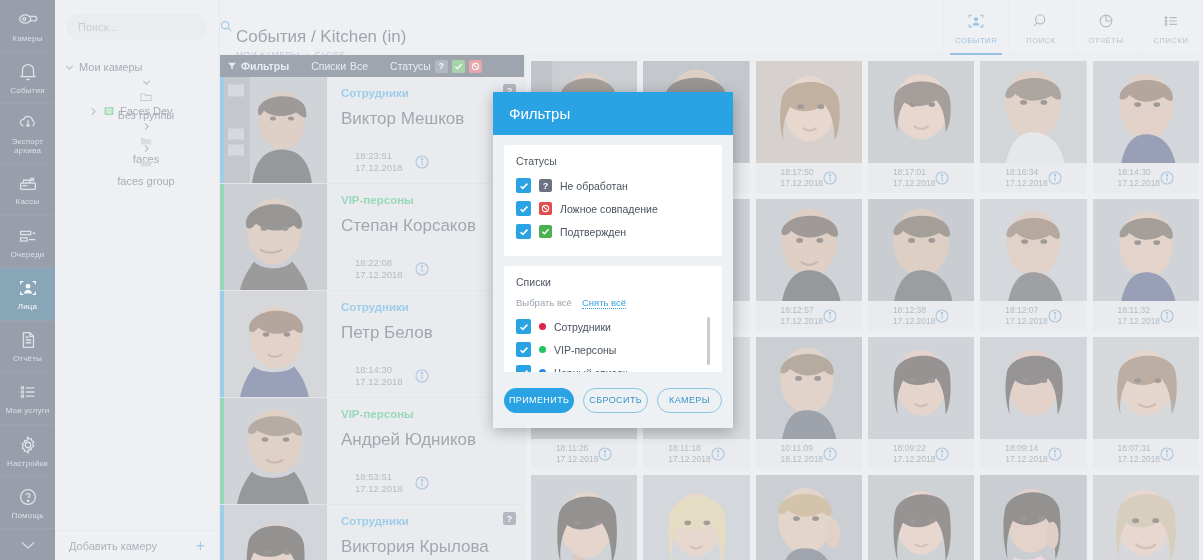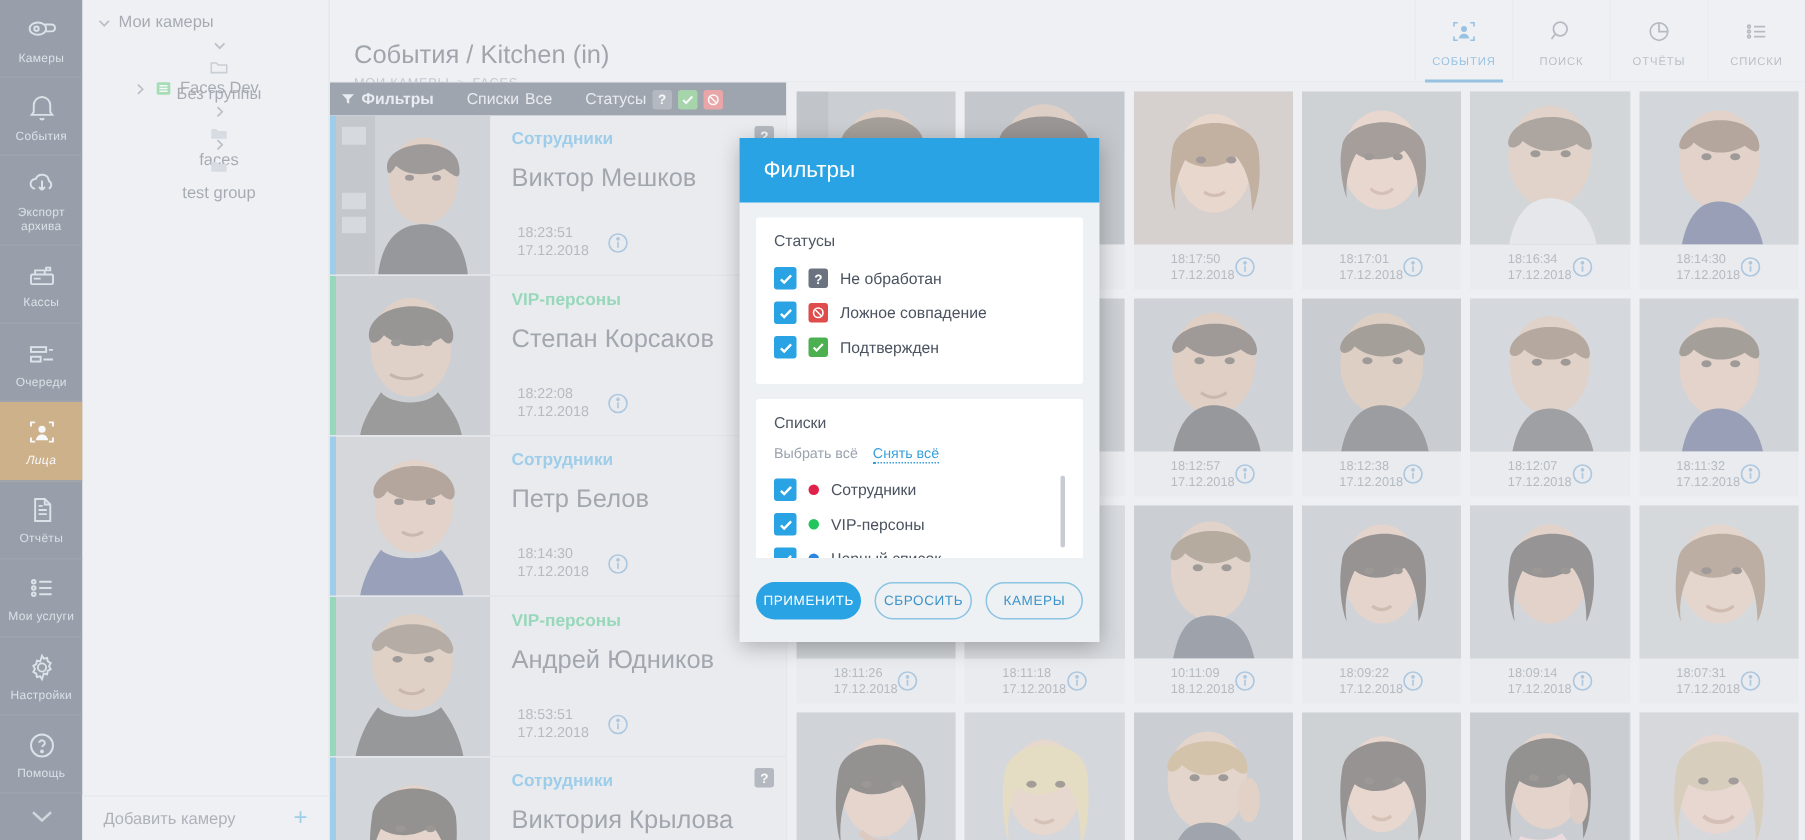--- a/index.html
+++ b/index.html
@@ -14,21 +14,21 @@
   .rail {
     width: 55px; background: #2f3b4e; color: #c6ced9;
     display: flex; flex-direction: column; flex: 0 0 55px;
   }
   .rail-item {
     height: 58px; display: flex; flex-direction: column;
     align-items: center; justify-content: center; gap: 3px;
     border-bottom: 1px solid #3a465a; cursor: pointer; position: relative;
   }
   .rail-item.tall { height: 66px; }
-  .rail-item.active { background: #a16207; color: #fff; font-style: italic; }
+  .rail-item.active { background: #0c4a6e; color: #fff; }
   .rail-label {
     font-size: 8px; line-height: 9px; text-align: center;
     letter-spacing: .2px; color: #c3ccd7;
   }
   .rail-item.active .rail-label { color: #fff; }
   .rail-ico { width: 22px; height: 22px; display:block; }
   .rail-ico svg { width: 22px; height: 22px; display:block; }
   .rail-more { height: 34px; display:flex; align-items:center; justify-content:center; cursor:pointer;}
 
   
@@ -120,21 +120,21 @@
     height: 107px; background: #e0e3e6; display: flex;
     border-bottom: 1px solid #d2d6db; position: relative;
   }
   .ecard-stripe { width: 4px; flex: 0 0 4px; }
   .ecard-photo { width: 103px; flex: 0 0 103px; overflow: hidden; position: relative; }
   .ecard-photo svg { width: 100%; height: 100%; display: block; }
   .ecard-body { flex: 1; padding: 10px 10px 0 14px; position: relative; min-width:0;}
   .ecard-list { font-size: 11.5px; font-weight: bold; margin-bottom: 10px; }
   .ecard-name { font-size: 17px; color: #434b57; }
   .ecard-meta {
-    position: absolute; left: 18px; bottom: 9px;
+    position: absolute; left: 28px; bottom: 9px;
     display: flex; align-items: center; gap: 12px;
   }
   .ecard-time { font-size: 9.5px; color: #6d7682; line-height: 12px; }
   .info-ico { width: 14px; height: 14px; color: #5b93c4; }
   .info-ico svg { width: 14px; height: 14px; display: block; }
   .ecard-status {
     position: absolute; right: 8px; top: 7px;
     width: 13px; height: 13px; border-radius: 2px;
     background: #6b7280; color: #fff; font-size: 9px; font-weight: bold;
     display: flex; align-items: center; justify-content: center;
@@ -308,20 +308,29 @@
       <span class="rail-label">Помощь</span>
     </div>
     <div class="rail-more">
       <span><svg width="14" height="9" viewBox="0 0 14 9" fill="none" stroke="#aab3bf" stroke-width="1.6">
             <path d="M1 1.5L7 7l6-5.5"></path>
           </svg></span>
     </div>
   </nav>
 
   <aside class="tree-panel">
+    <div class="search-wrap">
+      <div class="search-box">
+        <input type="text" placeholder="Поиск..." style="">
+        <span><svg width="12" height="12" viewBox="0 0 14 14" fill="none" stroke="#4d9ad0" stroke-width="1.5">
+              <circle cx="6" cy="6" r="4.2"></circle>
+              <path d="M9.2 9.2L13 13"></path>
+            </svg></span>
+      </div>
+    </div>
     <div class="tree">
       <div class="tnode">
         <span class="chev">
             <svg viewBox="0 0 10 10" fill="none" stroke="currentColor" stroke-width="1.3">
               <path d="M1.5 3.3L5 6.8l3.5-3.5"></path>
             </svg>
           </span>
         <span>Мои камеры</span>
       </div>
       <div class="tnode lvl1">
@@ -368,21 +377,21 @@
         <span class="chev">
             <svg viewBox="0 0 10 10" fill="none" stroke="currentColor" stroke-width="1.3">
               <path d="M3.3 1.5L6.8 5l-3.5 3.5"></path>
             </svg>
           </span>
         <span class="folder">
             <svg viewBox="0 0 14 11" fill="none">
               <path d="M1 9.5V2h4l1.3 1.6H13v5.9z" fill="#b9c0c9"></path>
             </svg>
           </span>
-        <span>test group</span>
+        <span>faces group</span>
       </div>
     </div>
     <div class="add-cam">
       <span>Добавить камеру</span>
       <span class="plus">+</span>
     </div>
   </aside>
 
   <section class="main">
 

